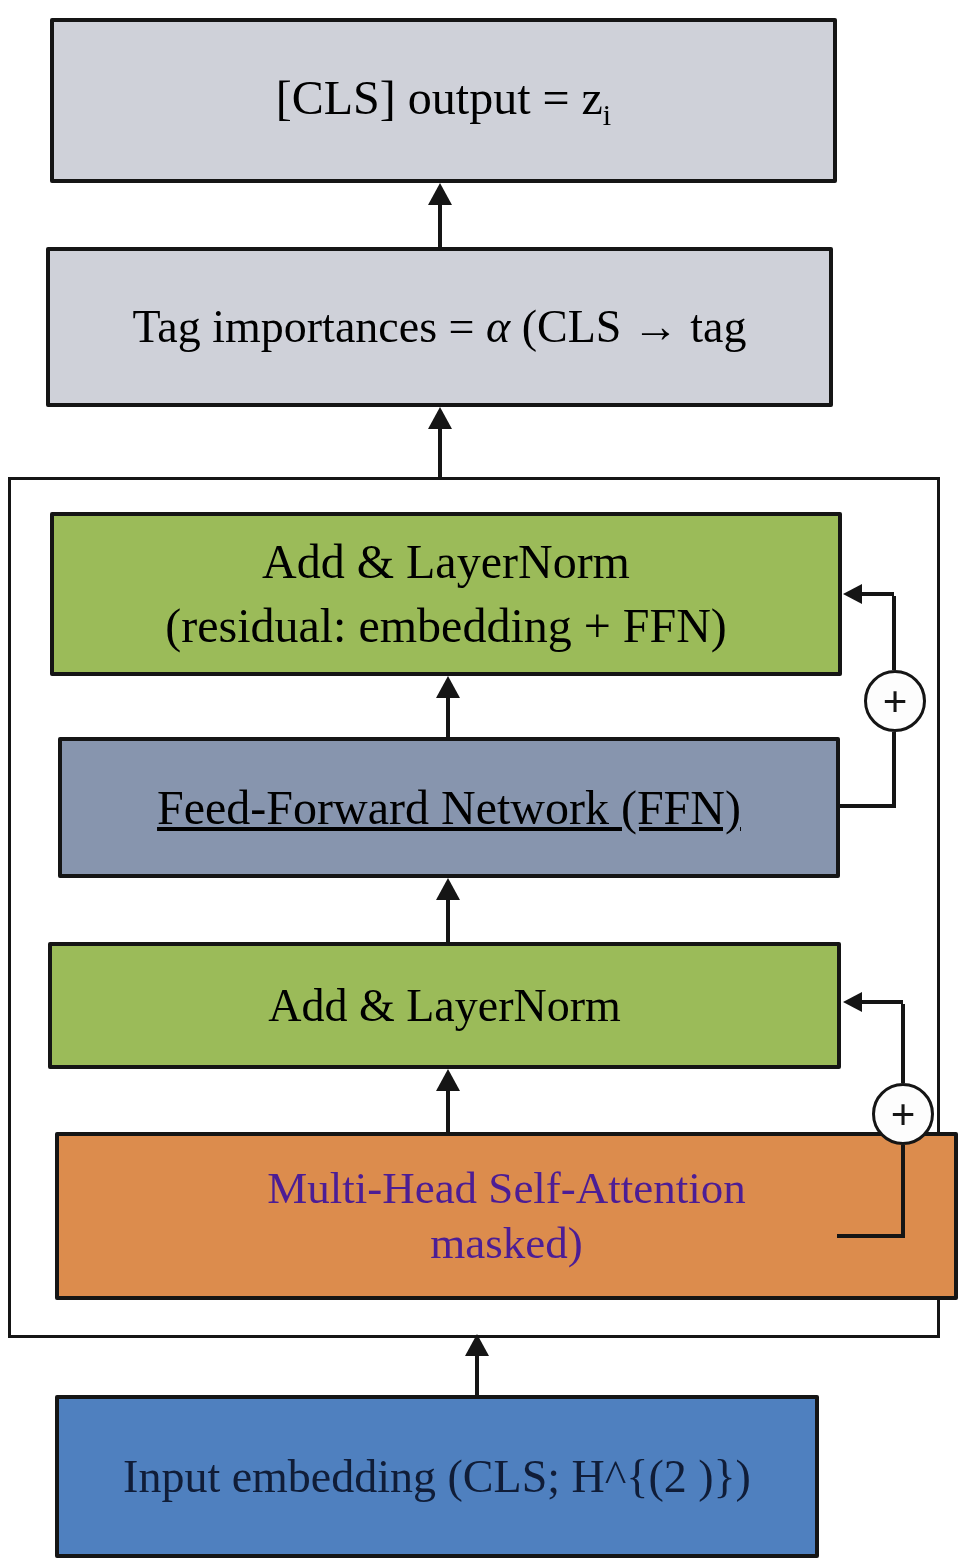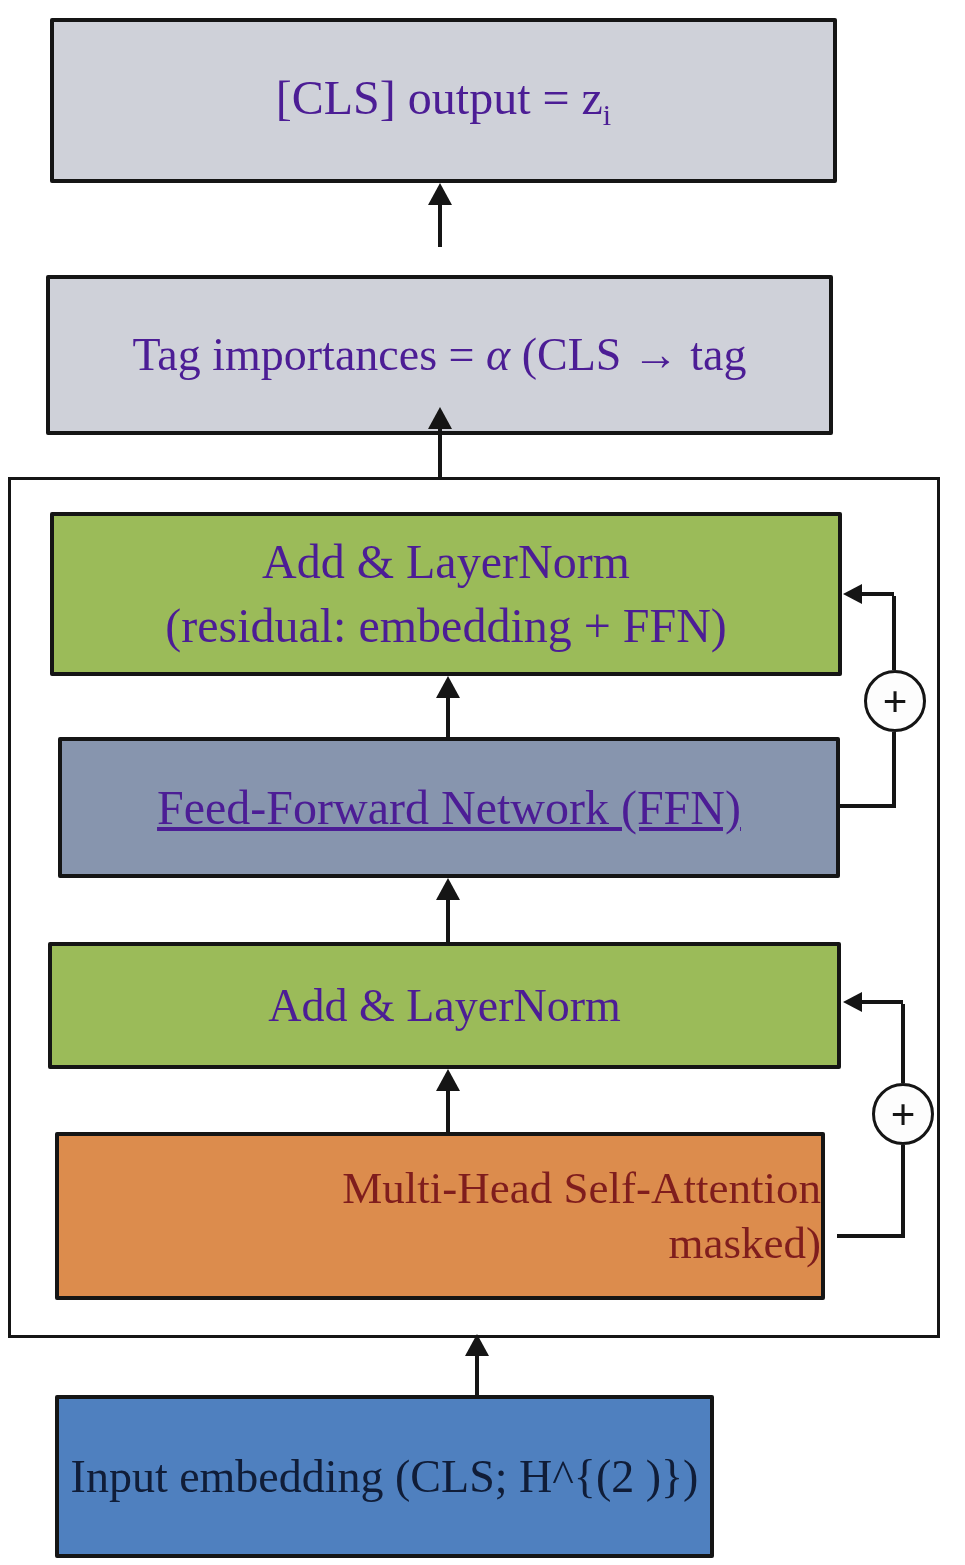--- a/index.html
+++ b/index.html
@@ -18,35 +18,35 @@
   .box {
     position: absolute;
     box-sizing: border-box;
     border: 4px solid #151515;
     border-radius: 2px;
     display: flex;
     flex-direction: column;
     align-items: center;
     justify-content: center;
     text-align: center;
-    color: #4c1d95;
+    color: #000000;
   }
   .box .line { display: block; }
 
   #box-output        { left: 50px;  top: 18px;   width: 787px; height: 165px; font-size: 48px; }
   #box-output sub    { font-size: 30px; }
   #box-importance    { left: 46px;  top: 247px;  width: 787px; height: 160px; font-size: 46px; line-height: 66px; }
   #box-importance .alpha { font-style: italic; }
   #container         { position: absolute; left: 8px; top: 477px; width: 932px; height: 861px;
                        box-sizing: border-box; border: 3px solid #151515; background: transparent; }
   #box-addnorm-top   { left: 50px;  top: 512px;  width: 792px; height: 164px; font-size: 48px; line-height: 64px; }
   #box-ffn           { left: 58px;  top: 737px;  width: 782px; height: 141px; font-size: 48px; text-decoration: underline; }
   #box-addnorm-bottom{ left: 48px;  top: 942px;  width: 793px; height: 127px; font-size: 46px; line-height: 57px; }
-  #box-attention     { left: 55px;  top: 1132px; width: 770px; height: 168px; font-size: 45px; line-height: 55px; color: #7f1d1d; align-items: flex-end; }
-  #box-input         { left: 55px;  top: 1395px; width: 659px; height: 163px; font-size: 46px; color: #101d38; }
+  #box-attention     { left: 55px;  top: 1132px; width: 903px; height: 168px; font-size: 45px; line-height: 55px; color: #4c1d95; }
+  #box-input         { left: 55px;  top: 1395px; width: 764px; height: 163px; font-size: 46px; color: #101d38; }
 
   
   .vshaft { position: absolute; width: 4px; background: #151515; }
   .uphead { position: absolute; width: 0; height: 0;
             border-left: 12px solid transparent; border-right: 12px solid transparent;
             border-bottom: 22px solid #151515; }
   
   .hline  { position: absolute; height: 4px; background: #151515; }
   .vline  { position: absolute; width: 4px;  background: #151515; }
   .lefthead { position: absolute; width: 0; height: 0;
@@ -63,21 +63,21 @@
 
 <div id="canvas">
 
   <div class="box" id="box-output" style="background-color: rgb(207, 209, 217);">
     <span class="line"><span>[CLS] output = z</span><sub>i</sub></span>
   </div>
 
   <div class="uphead" style="left:428px; top:183px;"></div>
   <div class="vshaft" style="left:438px; top:205px; height:42px;"></div>
 
-  <div class="box" id="box-importance" style="background-color: rgb(207, 209, 217); margin-top: 28px;">
+  <div class="box" id="box-importance" style="background-color: rgb(207, 209, 217);">
     <span class="line"><span>Tag importances = </span><span class="alpha">α</span><span> (CLS → tag</span></span>
   </div>
 
   <div class="uphead" style="left:428px; top:407px;"></div>
   <div class="vshaft" style="left:438px; top:429px; height:48px;"></div>
 
   <div id="container"></div>
 
   <div class="box" id="box-addnorm-top" style="background-color: rgb(155, 187, 89);">
     <span class="line">Add &amp; LayerNorm</span>

